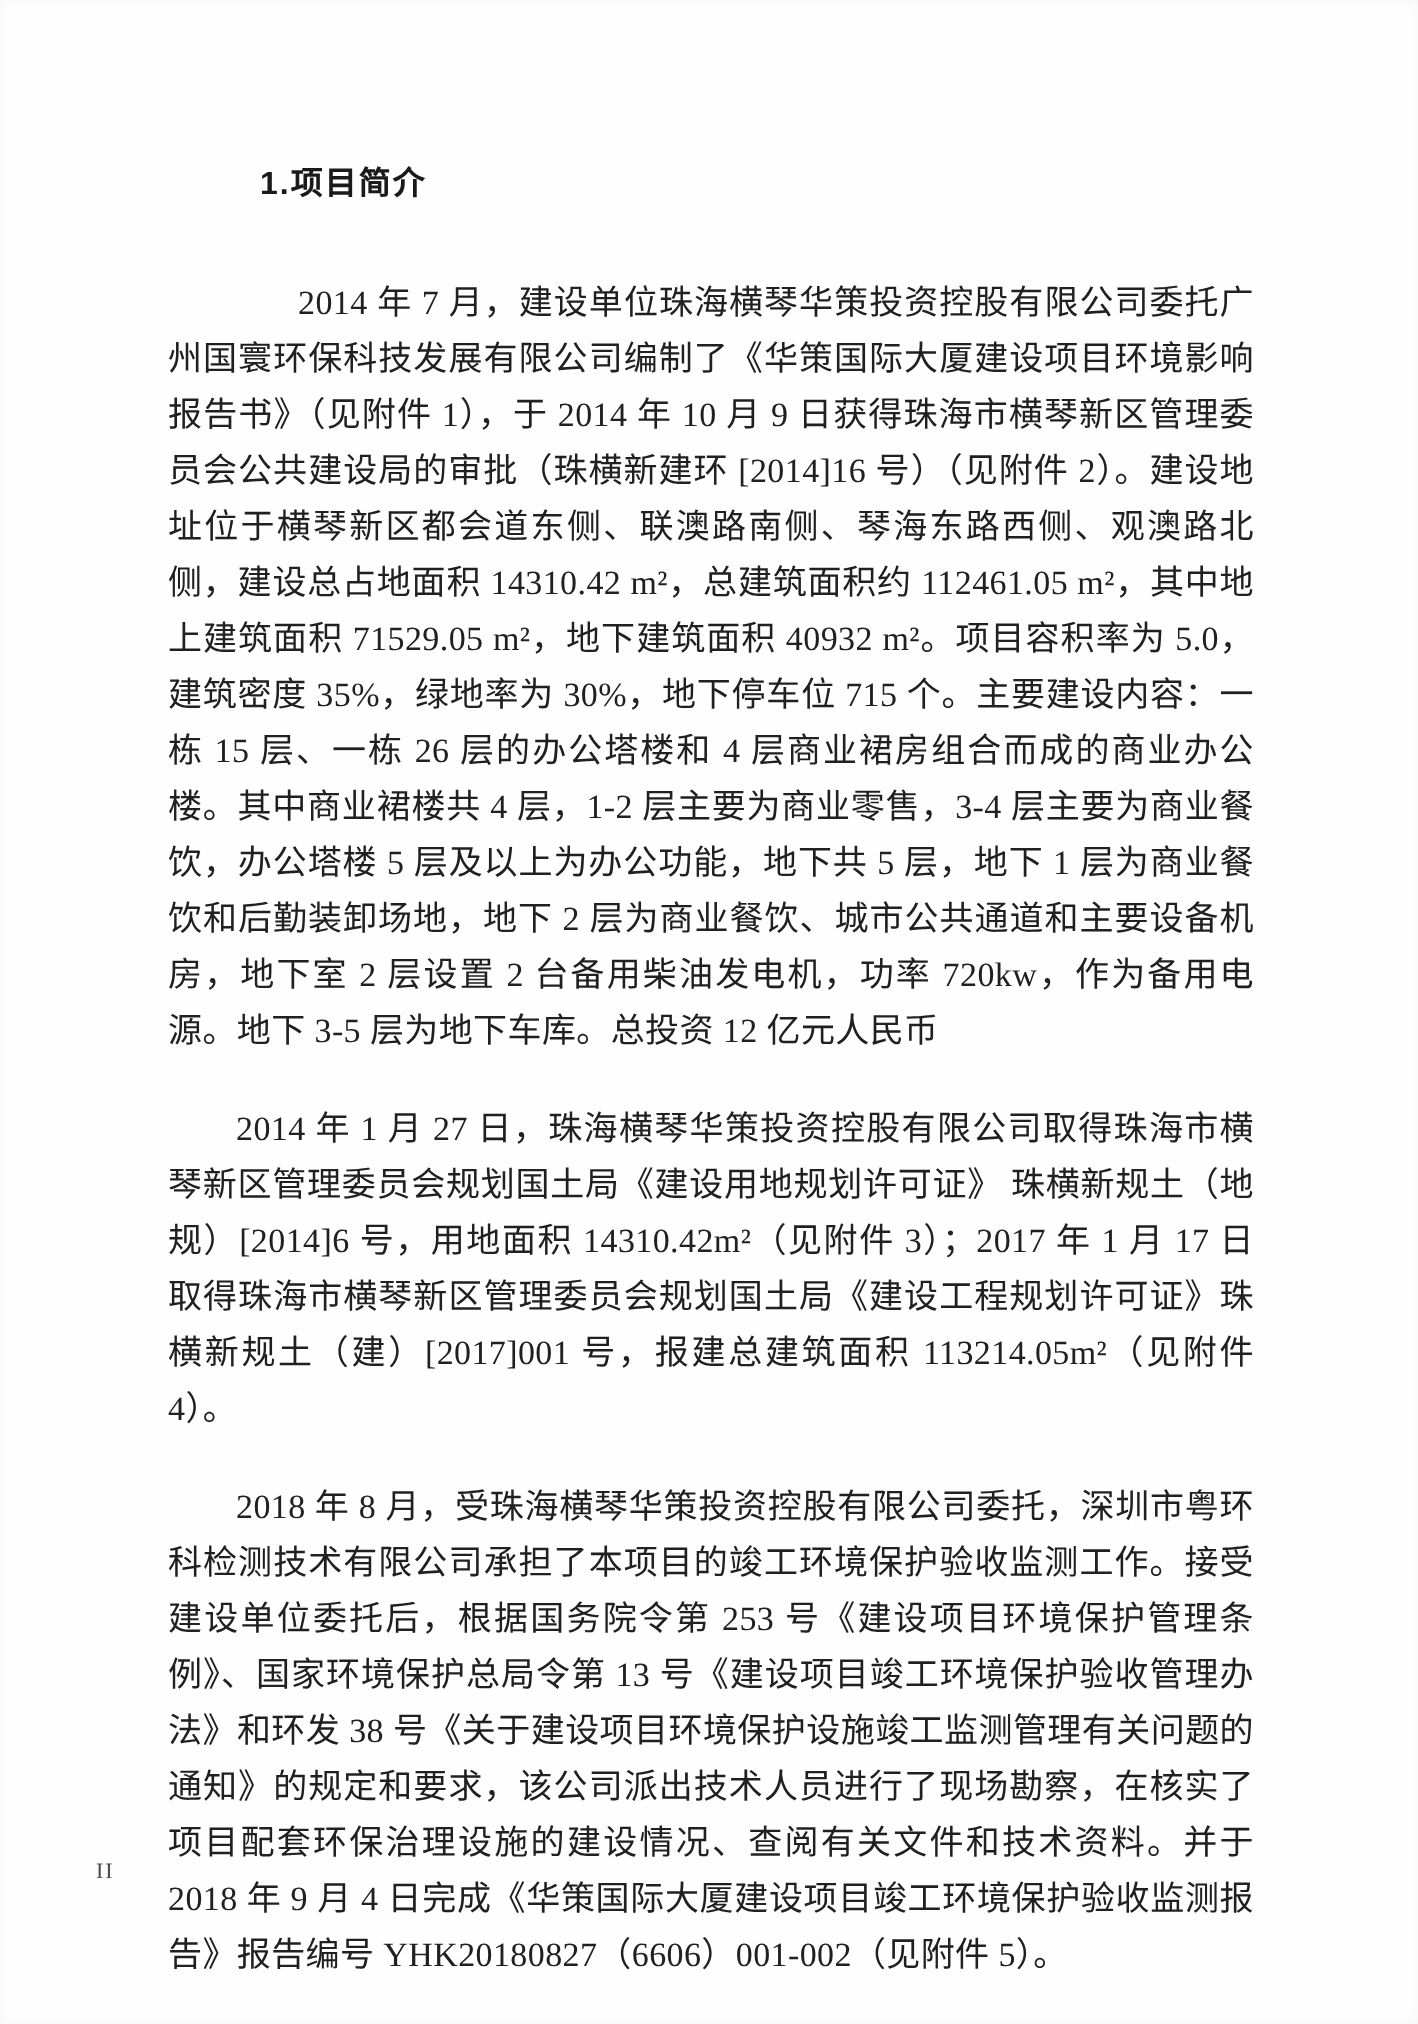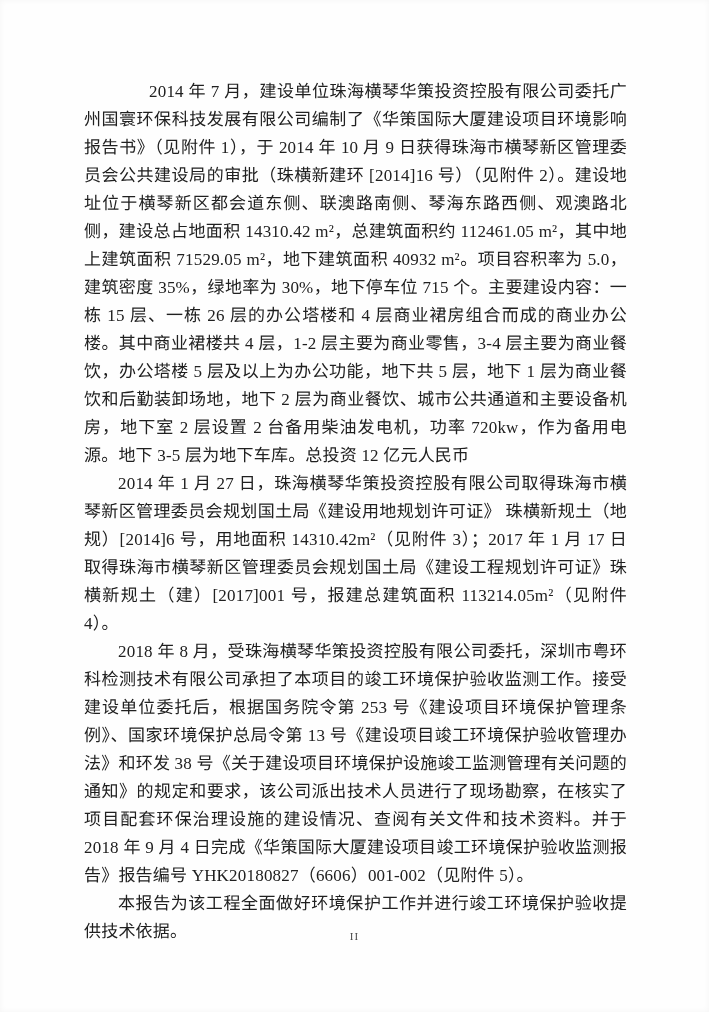--- a/index.html
+++ b/index.html
@@ -32,38 +32,40 @@
     letter-spacing: 1px;
   }
   .body-text p {
     margin: 0;
     font-size: 17px;
     line-height: 28px;
     text-align: justify;
     letter-spacing: 0.2px;
   }
   .body-text p.indent-lg { text-indent: 65px; }
-  .body-text p.indent-sm { text-indent: 34px; }
+  .body-text p.indent-sm { text-indent: 34px; margin-top: 21px; }
   .page-number {
     position: absolute;
     bottom: 70px;
     left: 0;
     right: 0;
-    text-align: center;
+    text-align: left;
     font-size: 11px;
     color: #4a4a4a;
     letter-spacing: 1px;
     font-family: "Liberation Serif", "DejaVu Serif", serif;
+    padding-left: 48px;
   }
 </style>
 </head>
 <body>
 
 <div class="page">
   <div class="content">
+    <h1 class="section-heading">1.项目简介</h1>
     <div class="body-text">
       <p class="indent-lg">2014 年 7 月，建设单位珠海横琴华策投资控股有限公司委托广州国寰环保科技发展有限公司编制了《华策国际大厦建设项目环境影响报告书》（见附件 1），于 2014 年 10 月 9 日获得珠海市横琴新区管理委员会公共建设局的审批（珠横新建环 [2014]16 号）（见附件 2）。建设地址位于横琴新区都会道东侧、联澳路南侧、琴海东路西侧、观澳路北侧，建设总占地面积 14310.42 m²，总建筑面积约 112461.05 m²，其中地上建筑面积 71529.05 m²，地下建筑面积 40932 m²。项目容积率为 5.0，建筑密度 35%，绿地率为 30%，地下停车位 715 个。主要建设内容：一栋 15 层、一栋 26 层的办公塔楼和 4 层商业裙房组合而成的商业办公楼。其中商业裙楼共 4 层，1-2 层主要为商业零售，3-4 层主要为商业餐饮，办公塔楼 5 层及以上为办公功能，地下共 5 层，地下 1 层为商业餐饮和后勤装卸场地，地下 2 层为商业餐饮、城市公共通道和主要设备机房，地下室 2 层设置 2 台备用柴油发电机，功率 720kw，作为备用电源。地下 3-5 层为地下车库。总投资 12 亿元人民币</p>
       <p class="indent-sm">2014 年 1 月 27 日，珠海横琴华策投资控股有限公司取得珠海市横琴新区管理委员会规划国土局《建设用地规划许可证》 珠横新规土（地规）[2014]6 号，用地面积 14310.42m²（见附件 3）；2017 年 1 月 17 日取得珠海市横琴新区管理委员会规划国土局《建设工程规划许可证》珠横新规土（建）[2017]001 号，报建总建筑面积 113214.05m²（见附件 4）。</p>
       <p class="indent-sm">2018 年 8 月，受珠海横琴华策投资控股有限公司委托，深圳市粤环科检测技术有限公司承担了本项目的竣工环境保护验收监测工作。接受建设单位委托后，根据国务院令第 253 号《建设项目环境保护管理条例》、国家环境保护总局令第 13 号《建设项目竣工环境保护验收管理办法》和环发 38 号《关于建设项目环境保护设施竣工监测管理有关问题的通知》的规定和要求，该公司派出技术人员进行了现场勘察，在核实了项目配套环保治理设施的建设情况、查阅有关文件和技术资料。并于 2018 年 9 月 4 日完成《华策国际大厦建设项目竣工环境保护验收监测报告》报告编号 YHK20180827（6606）001-002（见附件 5）。</p>
       <p class="indent-sm">本报告为该工程全面做好环境保护工作并进行竣工环境保护验收提供技术依据。</p>
     </div>
   </div>
   <div class="page-number">II</div>
 </div>
 

